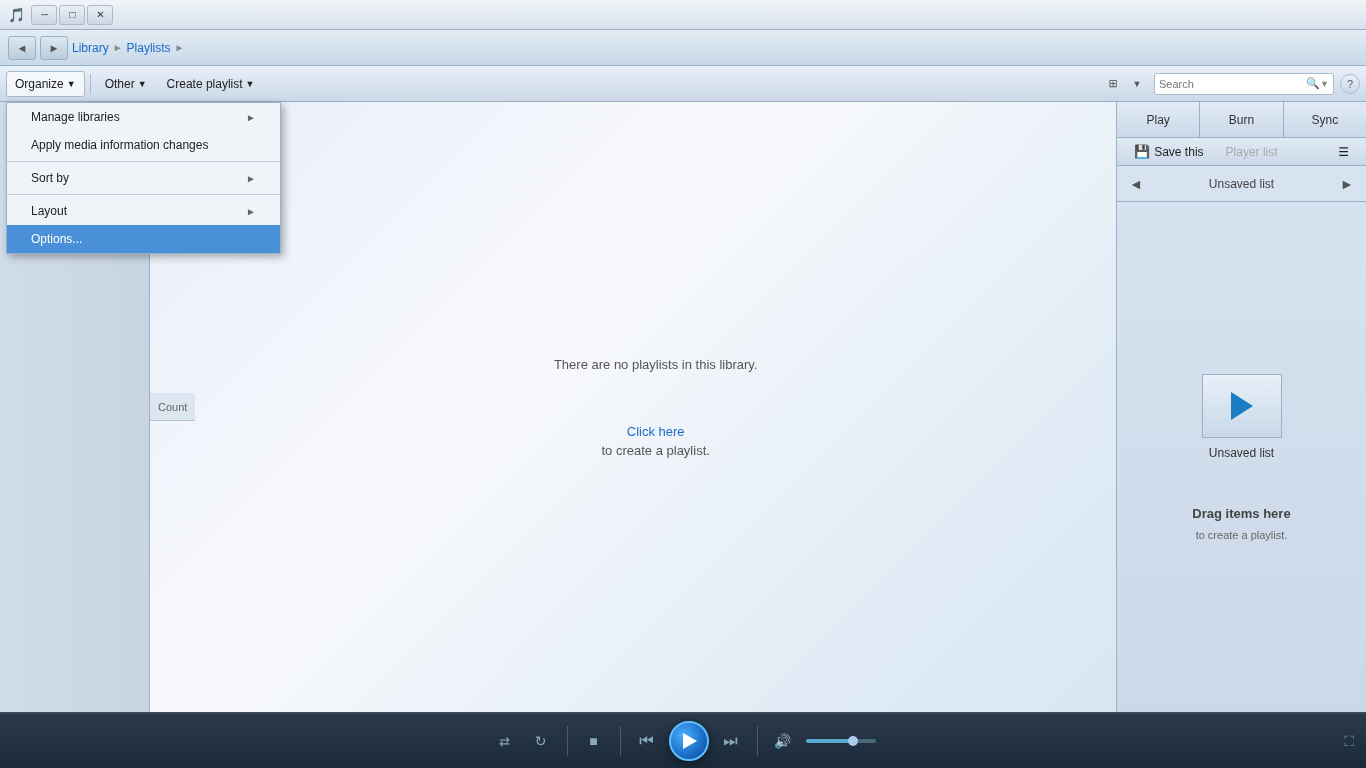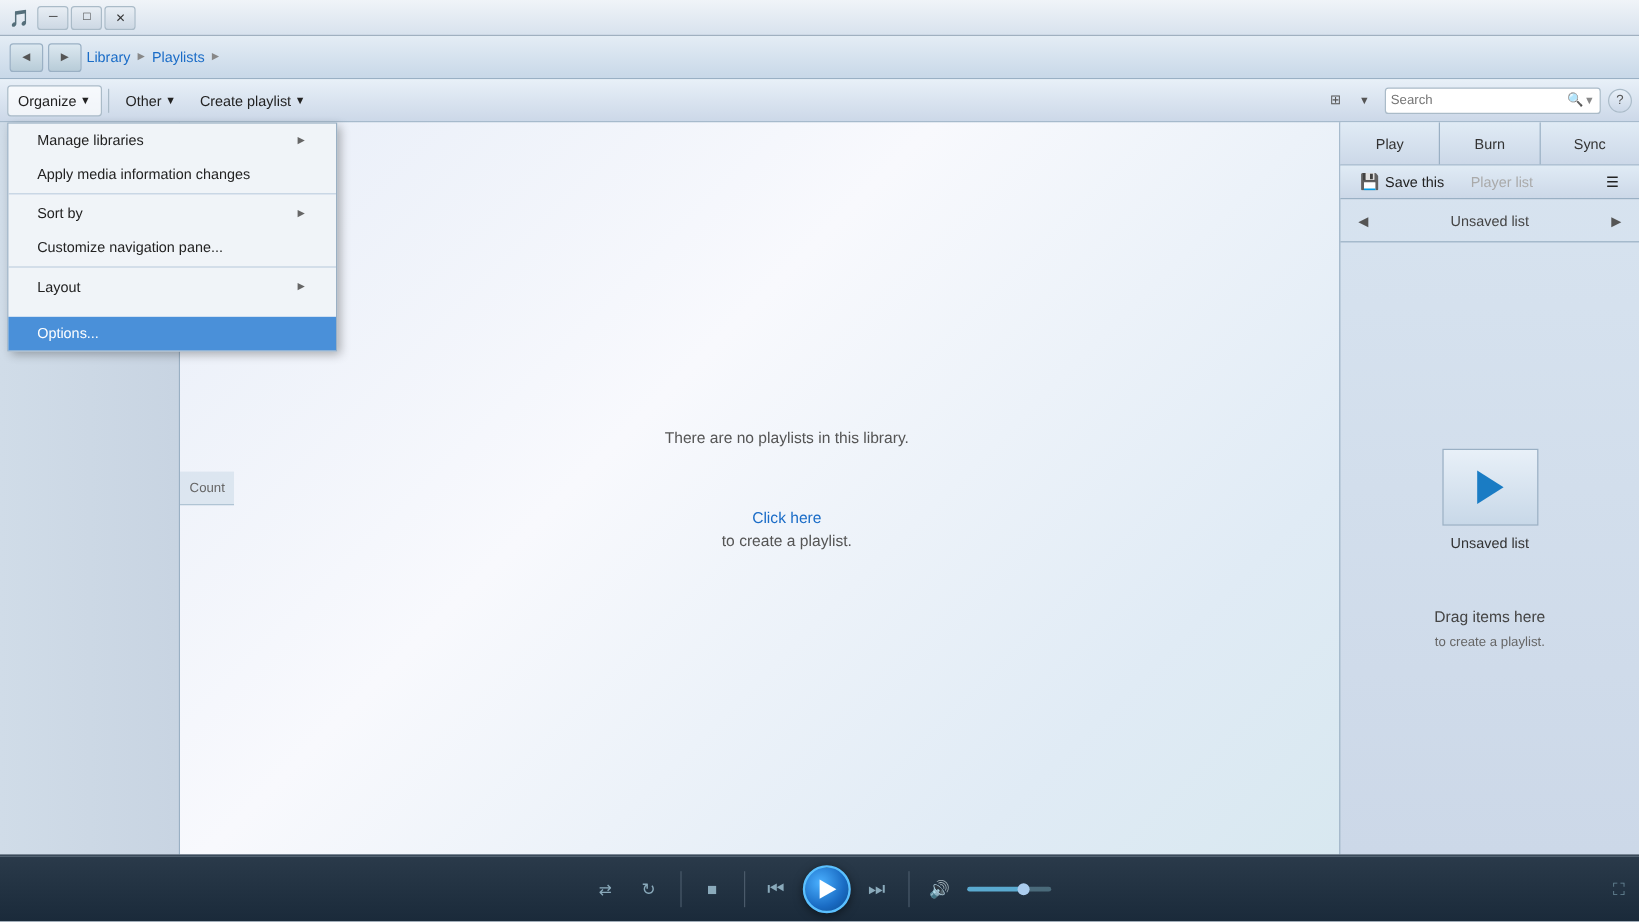--- a/index.html
+++ b/index.html
@@ -194,21 +194,21 @@
       display: flex; align-items: center; justify-content: center;
       position: relative;
     }
     .play-triangle {
       width: 0; height: 0;
       border-top: 14px solid transparent;
       border-bottom: 14px solid transparent;
       border-left: 22px solid #1a7cc4;
     }
     .unsaved-label { font-size: 12px; color: #333; }
-    .drag-here-text { font-size: 13px; font-weight: normal; color: #444; text-align: center; }
+    .drag-here-text { font-size: 13px; font-weight: bold; color: #444; text-align: center; }
     .drag-sub-text { font-size: 11px; color: #666; text-align: center; }
     #right-panel-footer {
       height: 28px;
       border-top: 1px solid #9ab0c4;
       display: flex; align-items: center; padding: 0 8px;
       font-size: 11px; color: #555;
     }
     #save-clear-bar {
       height: 28px;
       background: linear-gradient(to bottom, #e0ebf5, #ccd8e8);
@@ -296,21 +296,20 @@
       height: 28px;
       display: flex; align-items: center;
       padding: 0 24px;
       cursor: pointer;
       font-size: 12px; color: #222;
       justify-content: space-between;
     }
     .menu-item.highlighted {
       background: #4a90d9;
       color: white;
-      margin-top: 11px;
     }
     .menu-item .arrow { font-size: 10px; color: #666; }
     .menu-separator { height: 1px; background: #c0d0e0; margin: 2px 0; }
   </style>
 </head>
 <body>
 
 <div id="app" style="position:relative; width:1366px; height:768px;">
 
   <div id="titlebar">
@@ -448,23 +447,20 @@
       <span class="arrow">►</span>
     </div>
     <div class="menu-item">
       <span>Apply media information changes</span>
     </div>
     <div class="menu-separator"></div>
     <div class="menu-item">
       <span>Sort by</span>
       <span class="arrow">►</span>
     </div>
-    <div class="menu-item">
-      <span>Customize navigation pane...</span>
-    </div>
     <div class="menu-separator"></div>
     <div class="menu-item">
       <span>Layout</span>
       <span class="arrow">►</span>
     </div>
     <div class="menu-item highlighted">
       <span>Options...</span>
     </div>
   </div>
 

